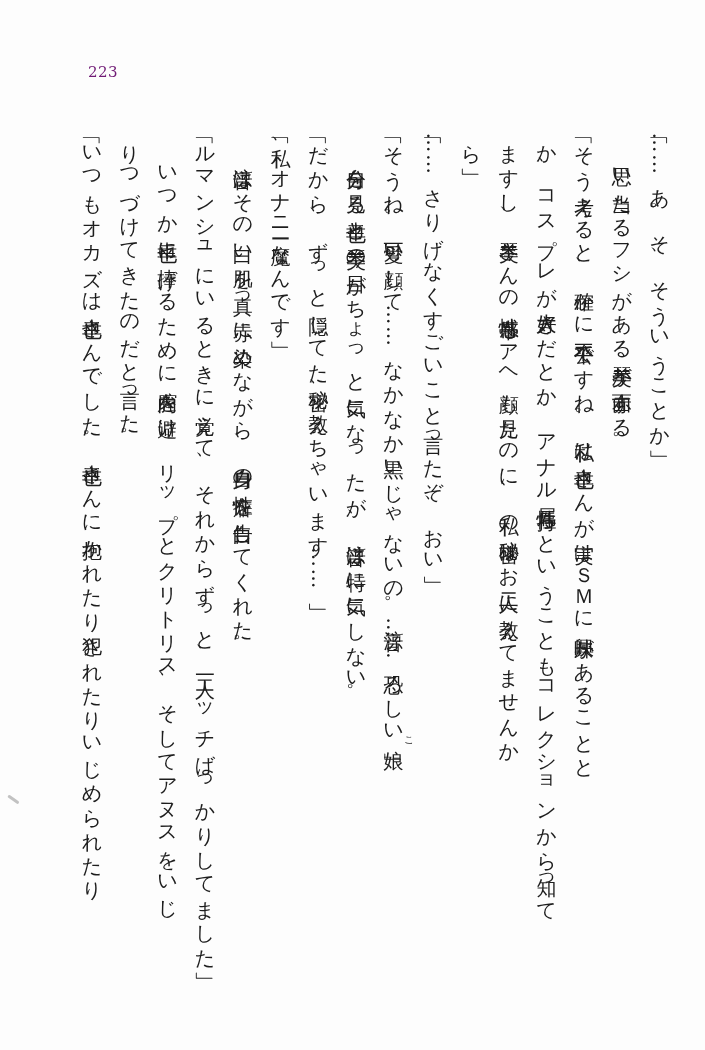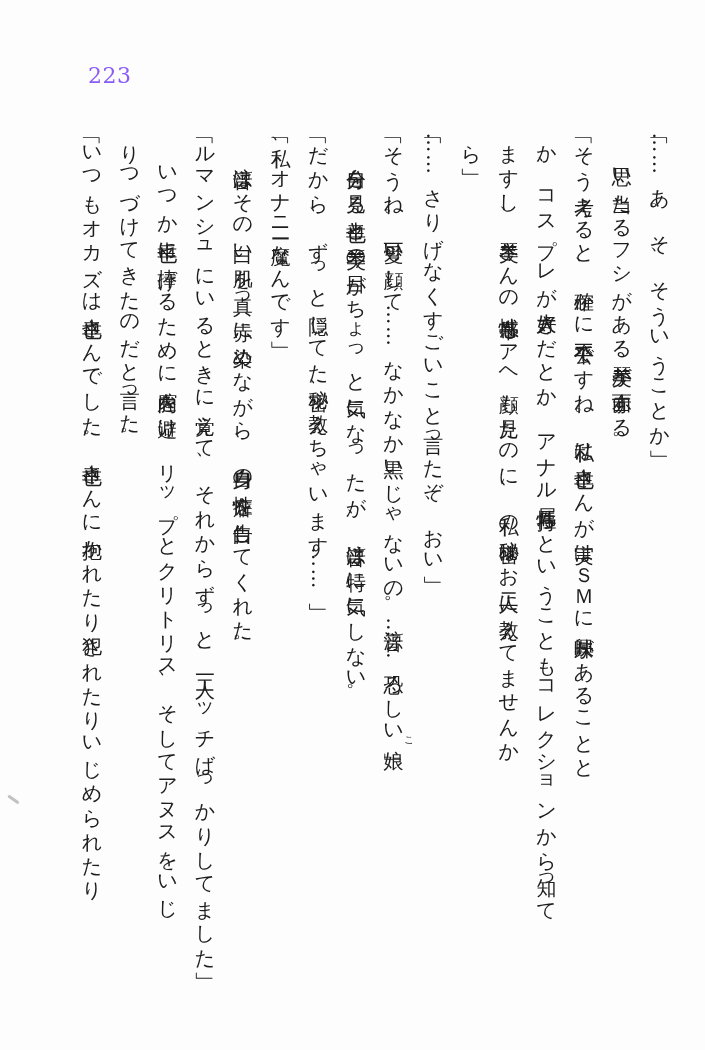--- a/index.html
+++ b/index.html
@@ -16,23 +16,23 @@
   }
   .book-page {
     position: absolute;
     inset: 0;
     background: #fdfdfd;
   }
   .page-number {
     position: absolute;
     top: 63px;
     left: 88px;
-    font-size: 22px;
+    font-size: 15px;
     letter-spacing: 0.5px;
-    color: #8b5cf6;
+    color: #701a75;
     font-family: "DejaVu Serif", "Liberation Serif", serif;
   }
   .text-block {
     position: absolute;
     top: 131px;
     right: 27px;
     height: 822px;
     writing-mode: vertical-rl;
     text-orientation: mixed;
     font-size: 20px;

